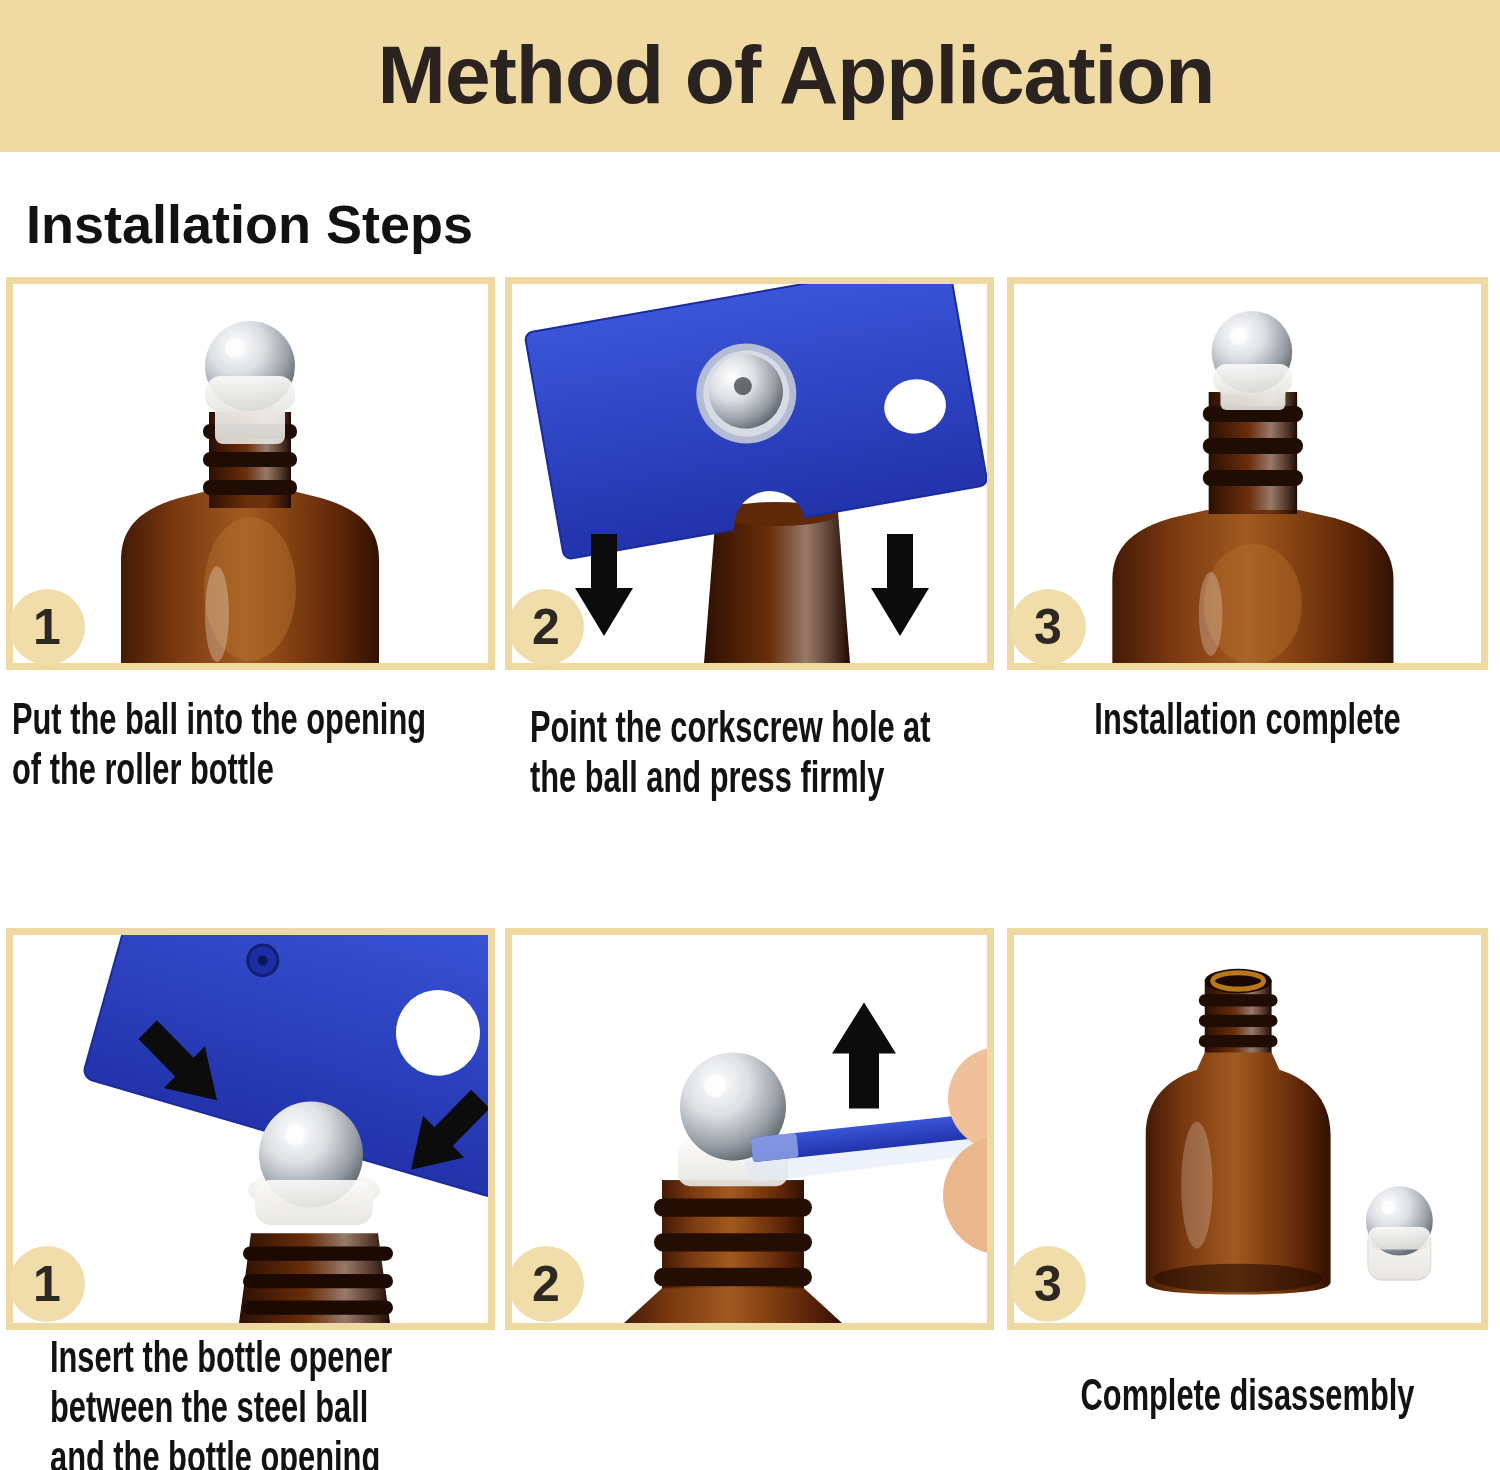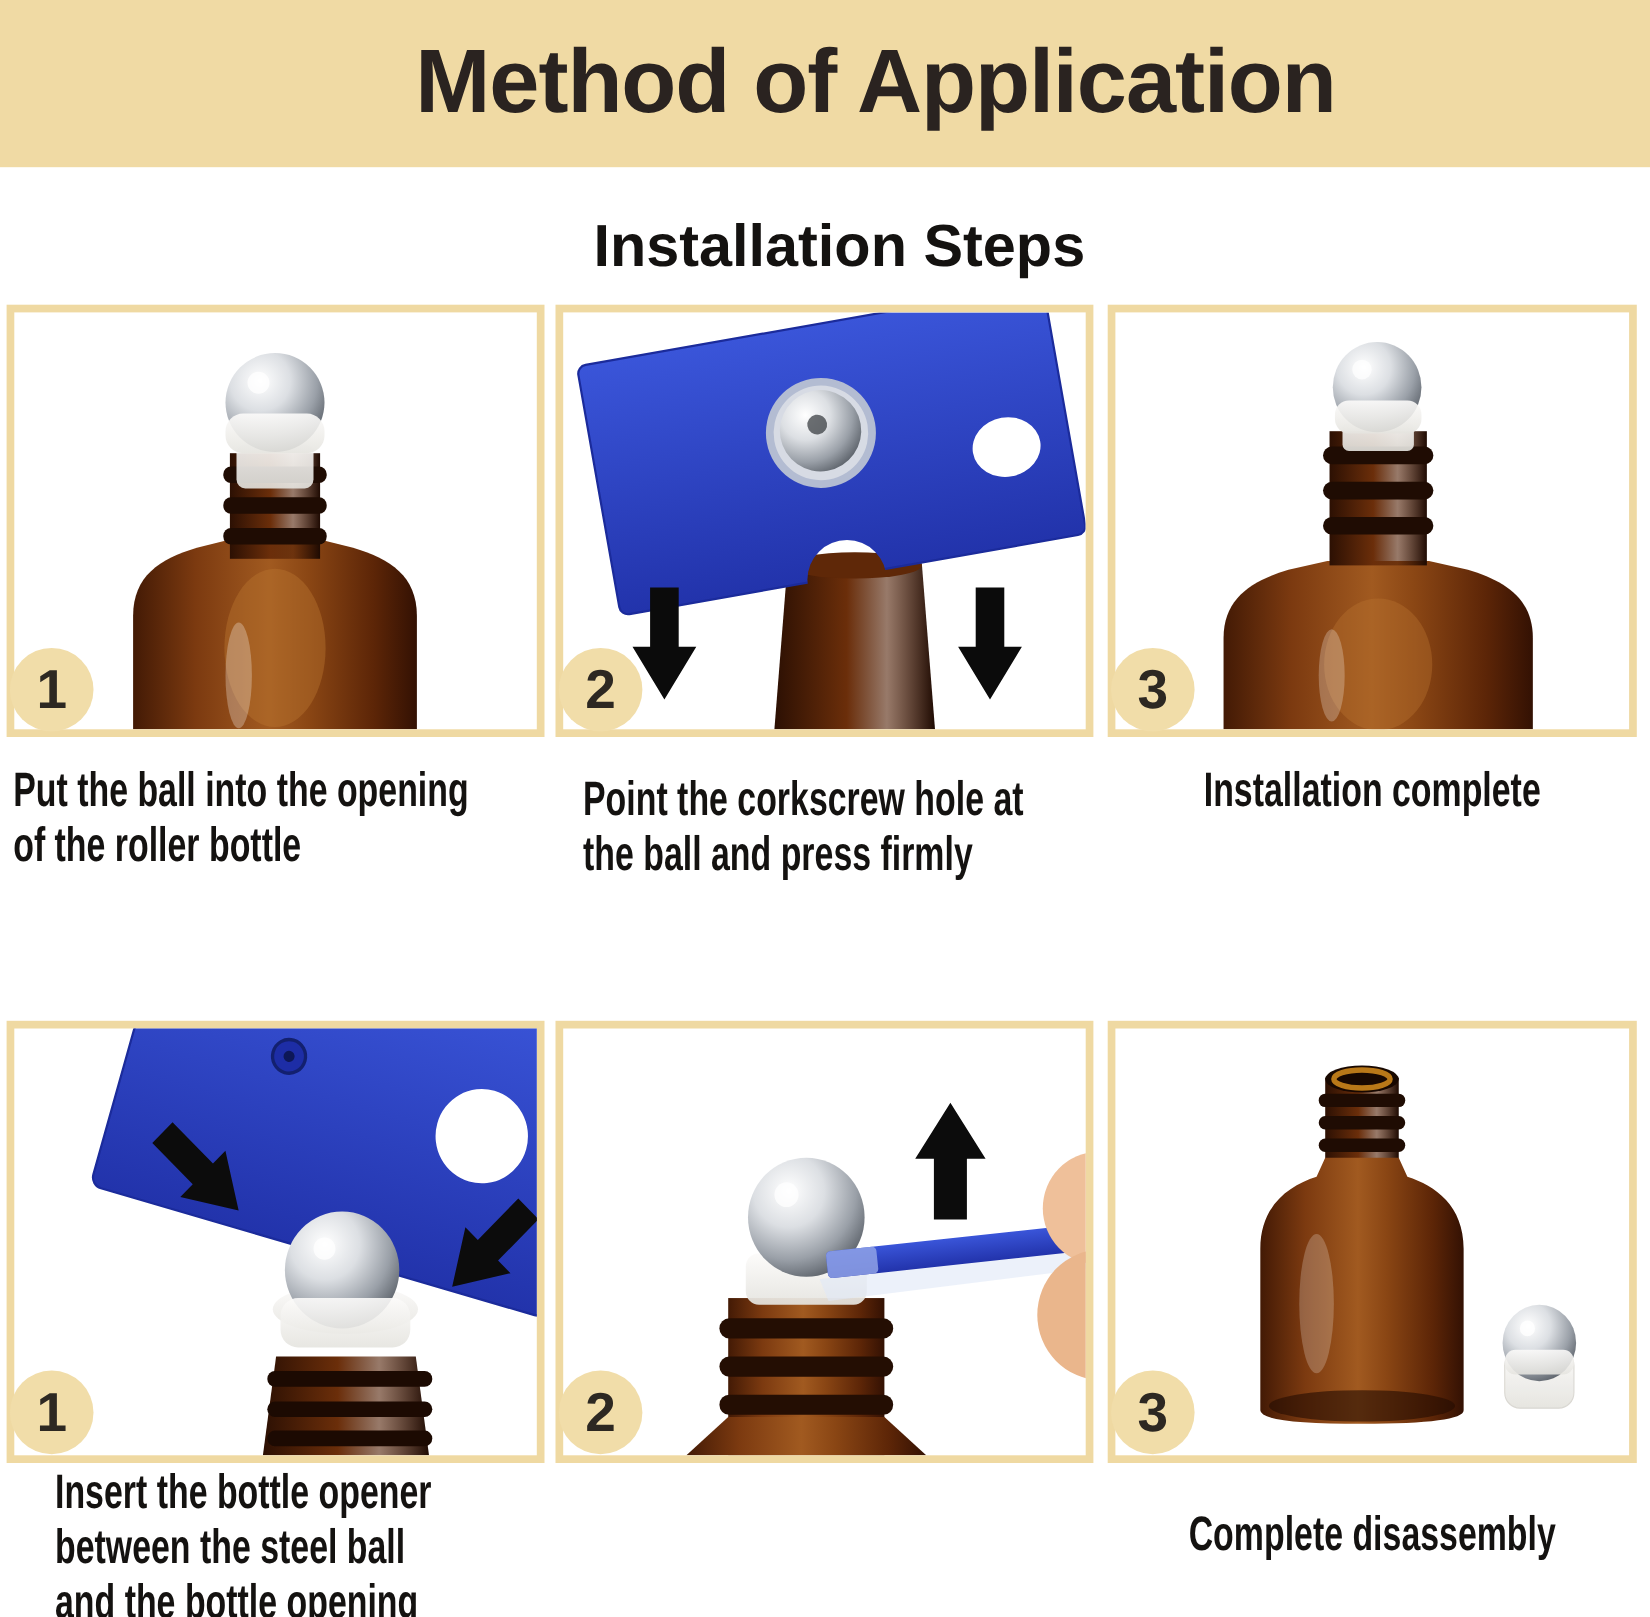--- a/index.html
+++ b/index.html
@@ -4,21 +4,21 @@
 <style>
   html,body{margin:0;padding:0;background:#ffffff;}
   #page{position:relative;width:1500px;height:1470px;background:#fff;overflow:hidden;
         font-family:"Liberation Sans",sans-serif;}
 
   
   .banner{position:absolute;left:0;top:0;width:1500px;height:152px;background:var(--banner_bg,#f0daa4);}
   .banner h1{margin:0;padding-left:92px;text-align:center;
              font:700 82px/150px "Liberation Sans",sans-serif;
              color:var(--title_text,#2a2320);letter-spacing:-1px;}
-  .subtitle{position:absolute;left:0;top:196px;width:1500px;text-align:center;text-indent:26px;
+  .subtitle{position:absolute;left:0;top:196px;width:1500px;text-indent:26px;
             font:700 54px/56px "Liberation Sans",sans-serif;color:var(--caption_text,#141210);}
 
   
   .panel{position:absolute;box-sizing:border-box;background:#fff;
          border:7px solid var(--frame,#efd9a2);}
   .r1{top:277px;height:393px;}
   .r2{top:928px;height:402px;}
   .c1{left:6px;width:489px;}
   .c2{left:505px;width:489px;}
   .c3{left:1007px;width:481px;}

